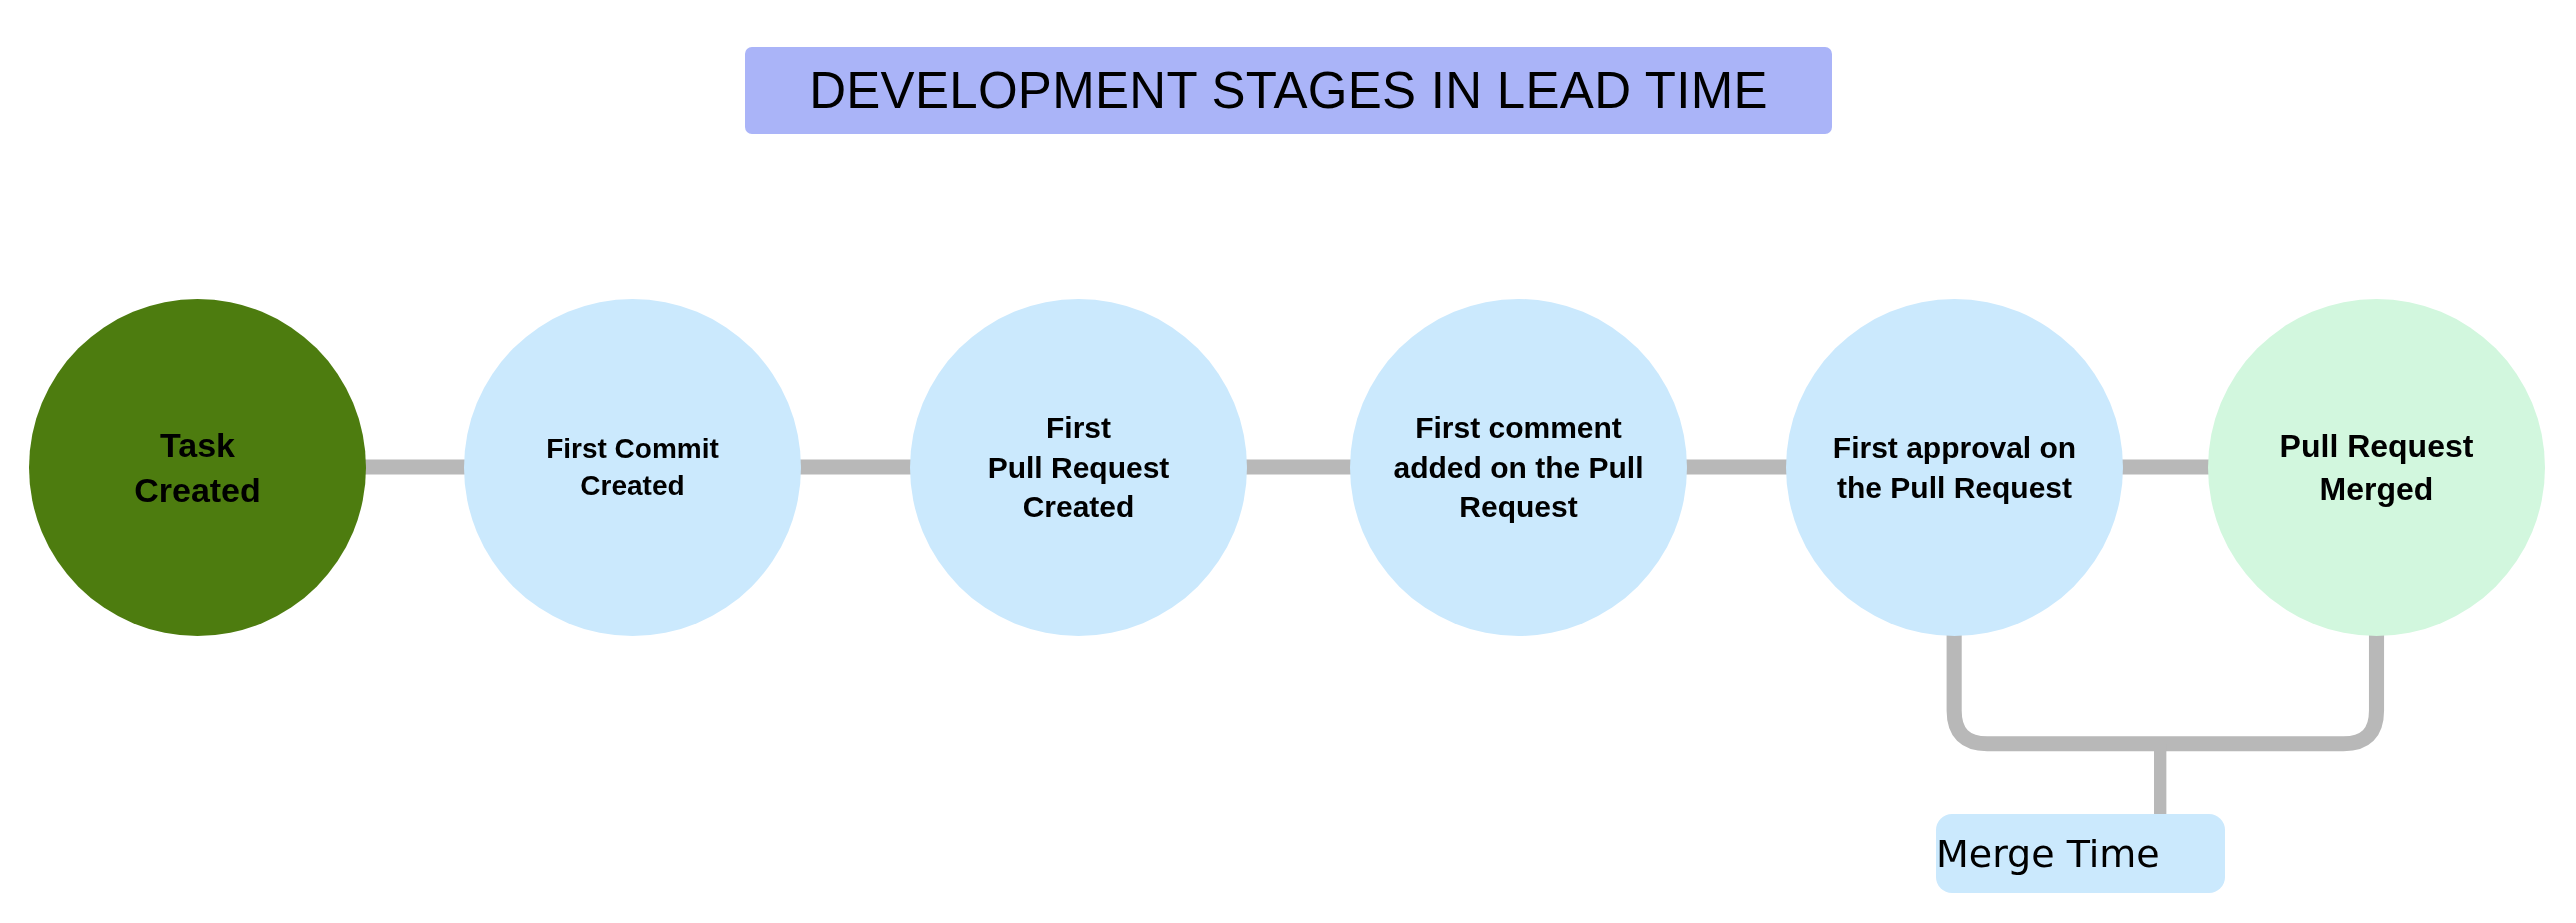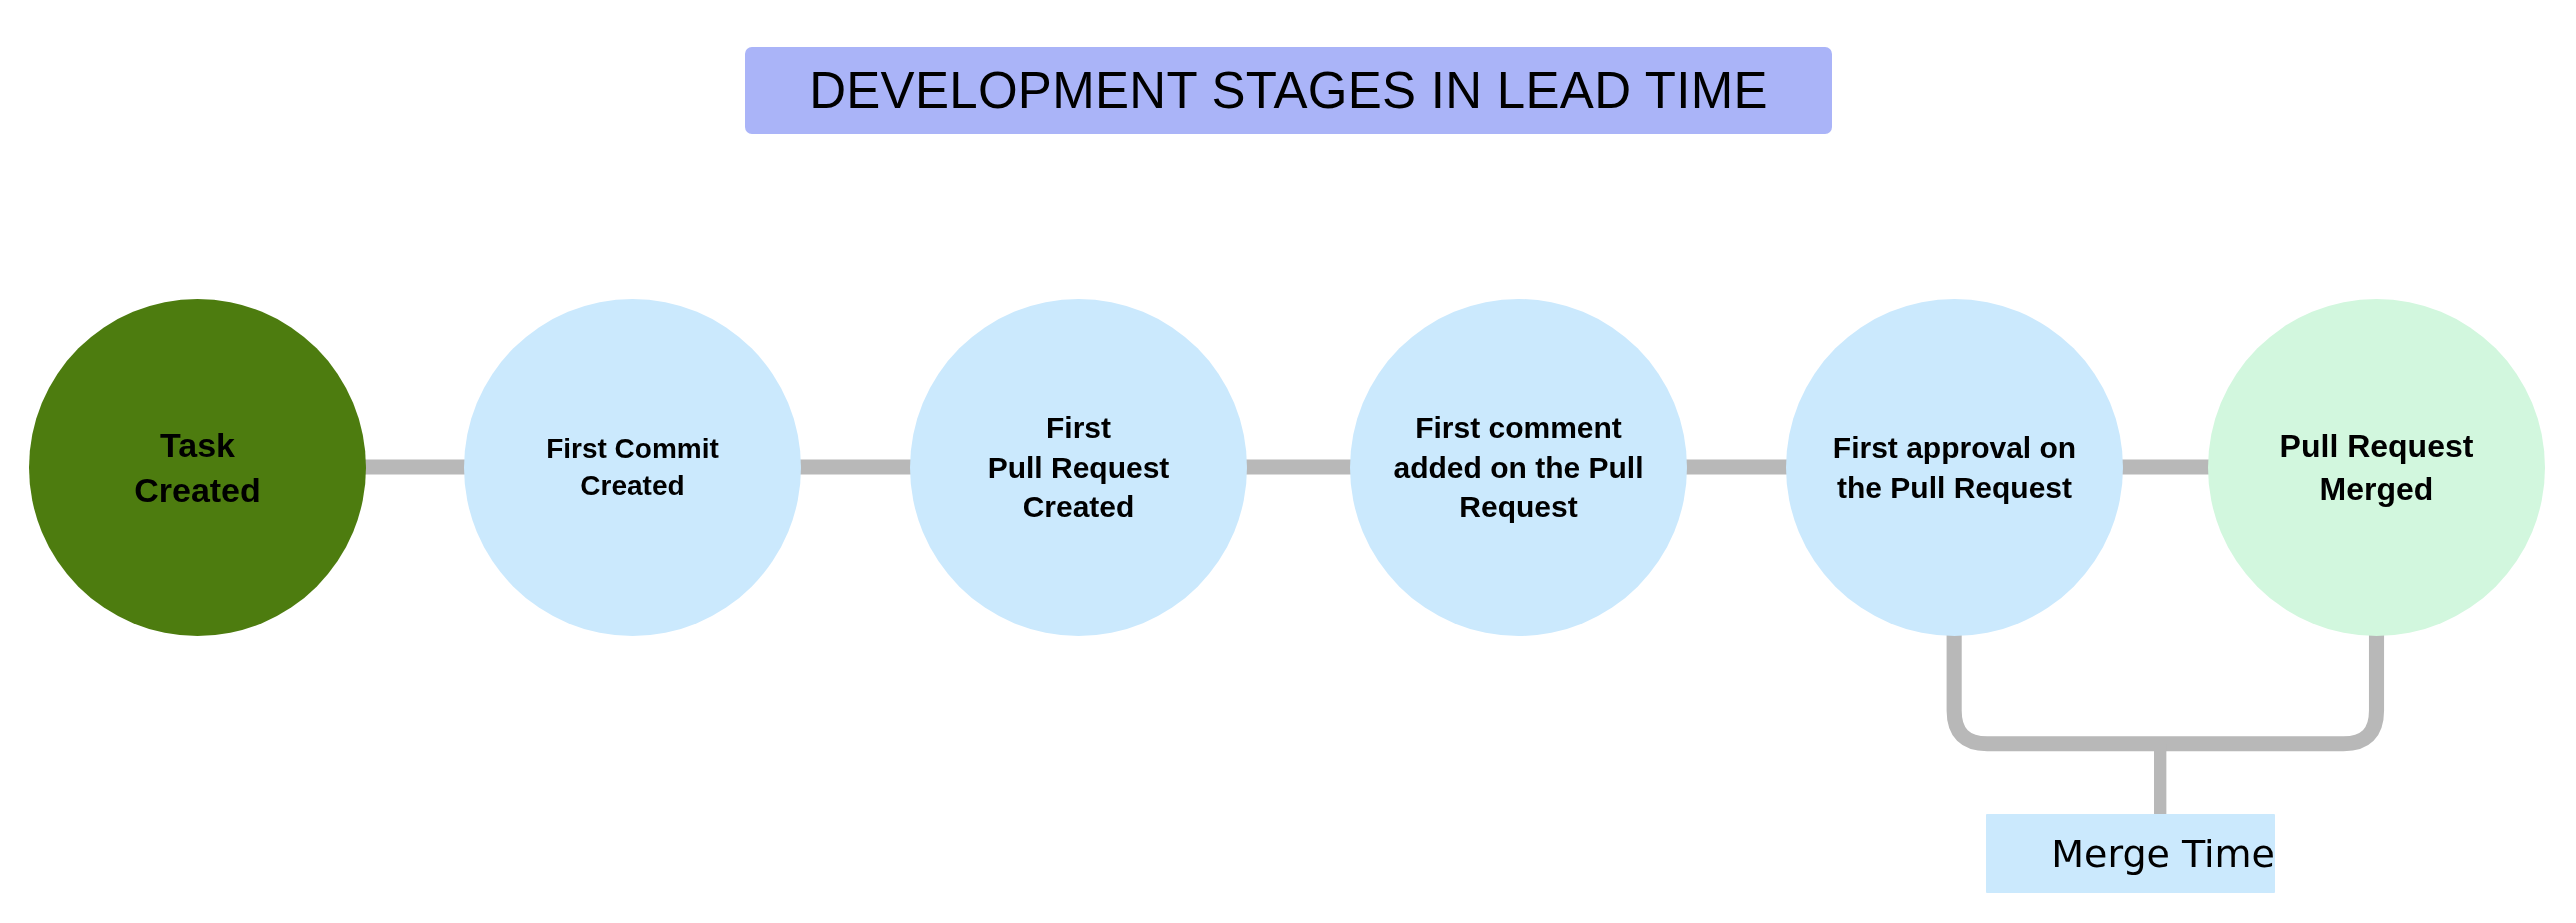--- a/index.html
+++ b/index.html
@@ -72,29 +72,29 @@
     white-space: pre-line;
   }
 
   .node-pink  { background: #4d7c0f; }
   .node-blue  { background: #cbe9fd; }
   .node-green { background: #d2f7de; }
 
   
   #merge-time-badge {
     position: absolute;
-    left: 1986px;
+    left: 1936px;
     top: 814px;
     width: 289px;
     height: 79px;
     background: #cbe9fd;
-    border-radius: 1px;
+    border-radius: 16px;
     display: flex;
     align-items: center;
-    justify-content: flex-end;
+    justify-content: flex-start;
     box-sizing: border-box;
   }
   #merge-time-label {
     font-family: "DejaVu Sans", sans-serif;
     font-size: 38px;
     font-weight: 400;
     color: #000000;
     white-space: nowrap;
     line-height: 1;
   }

